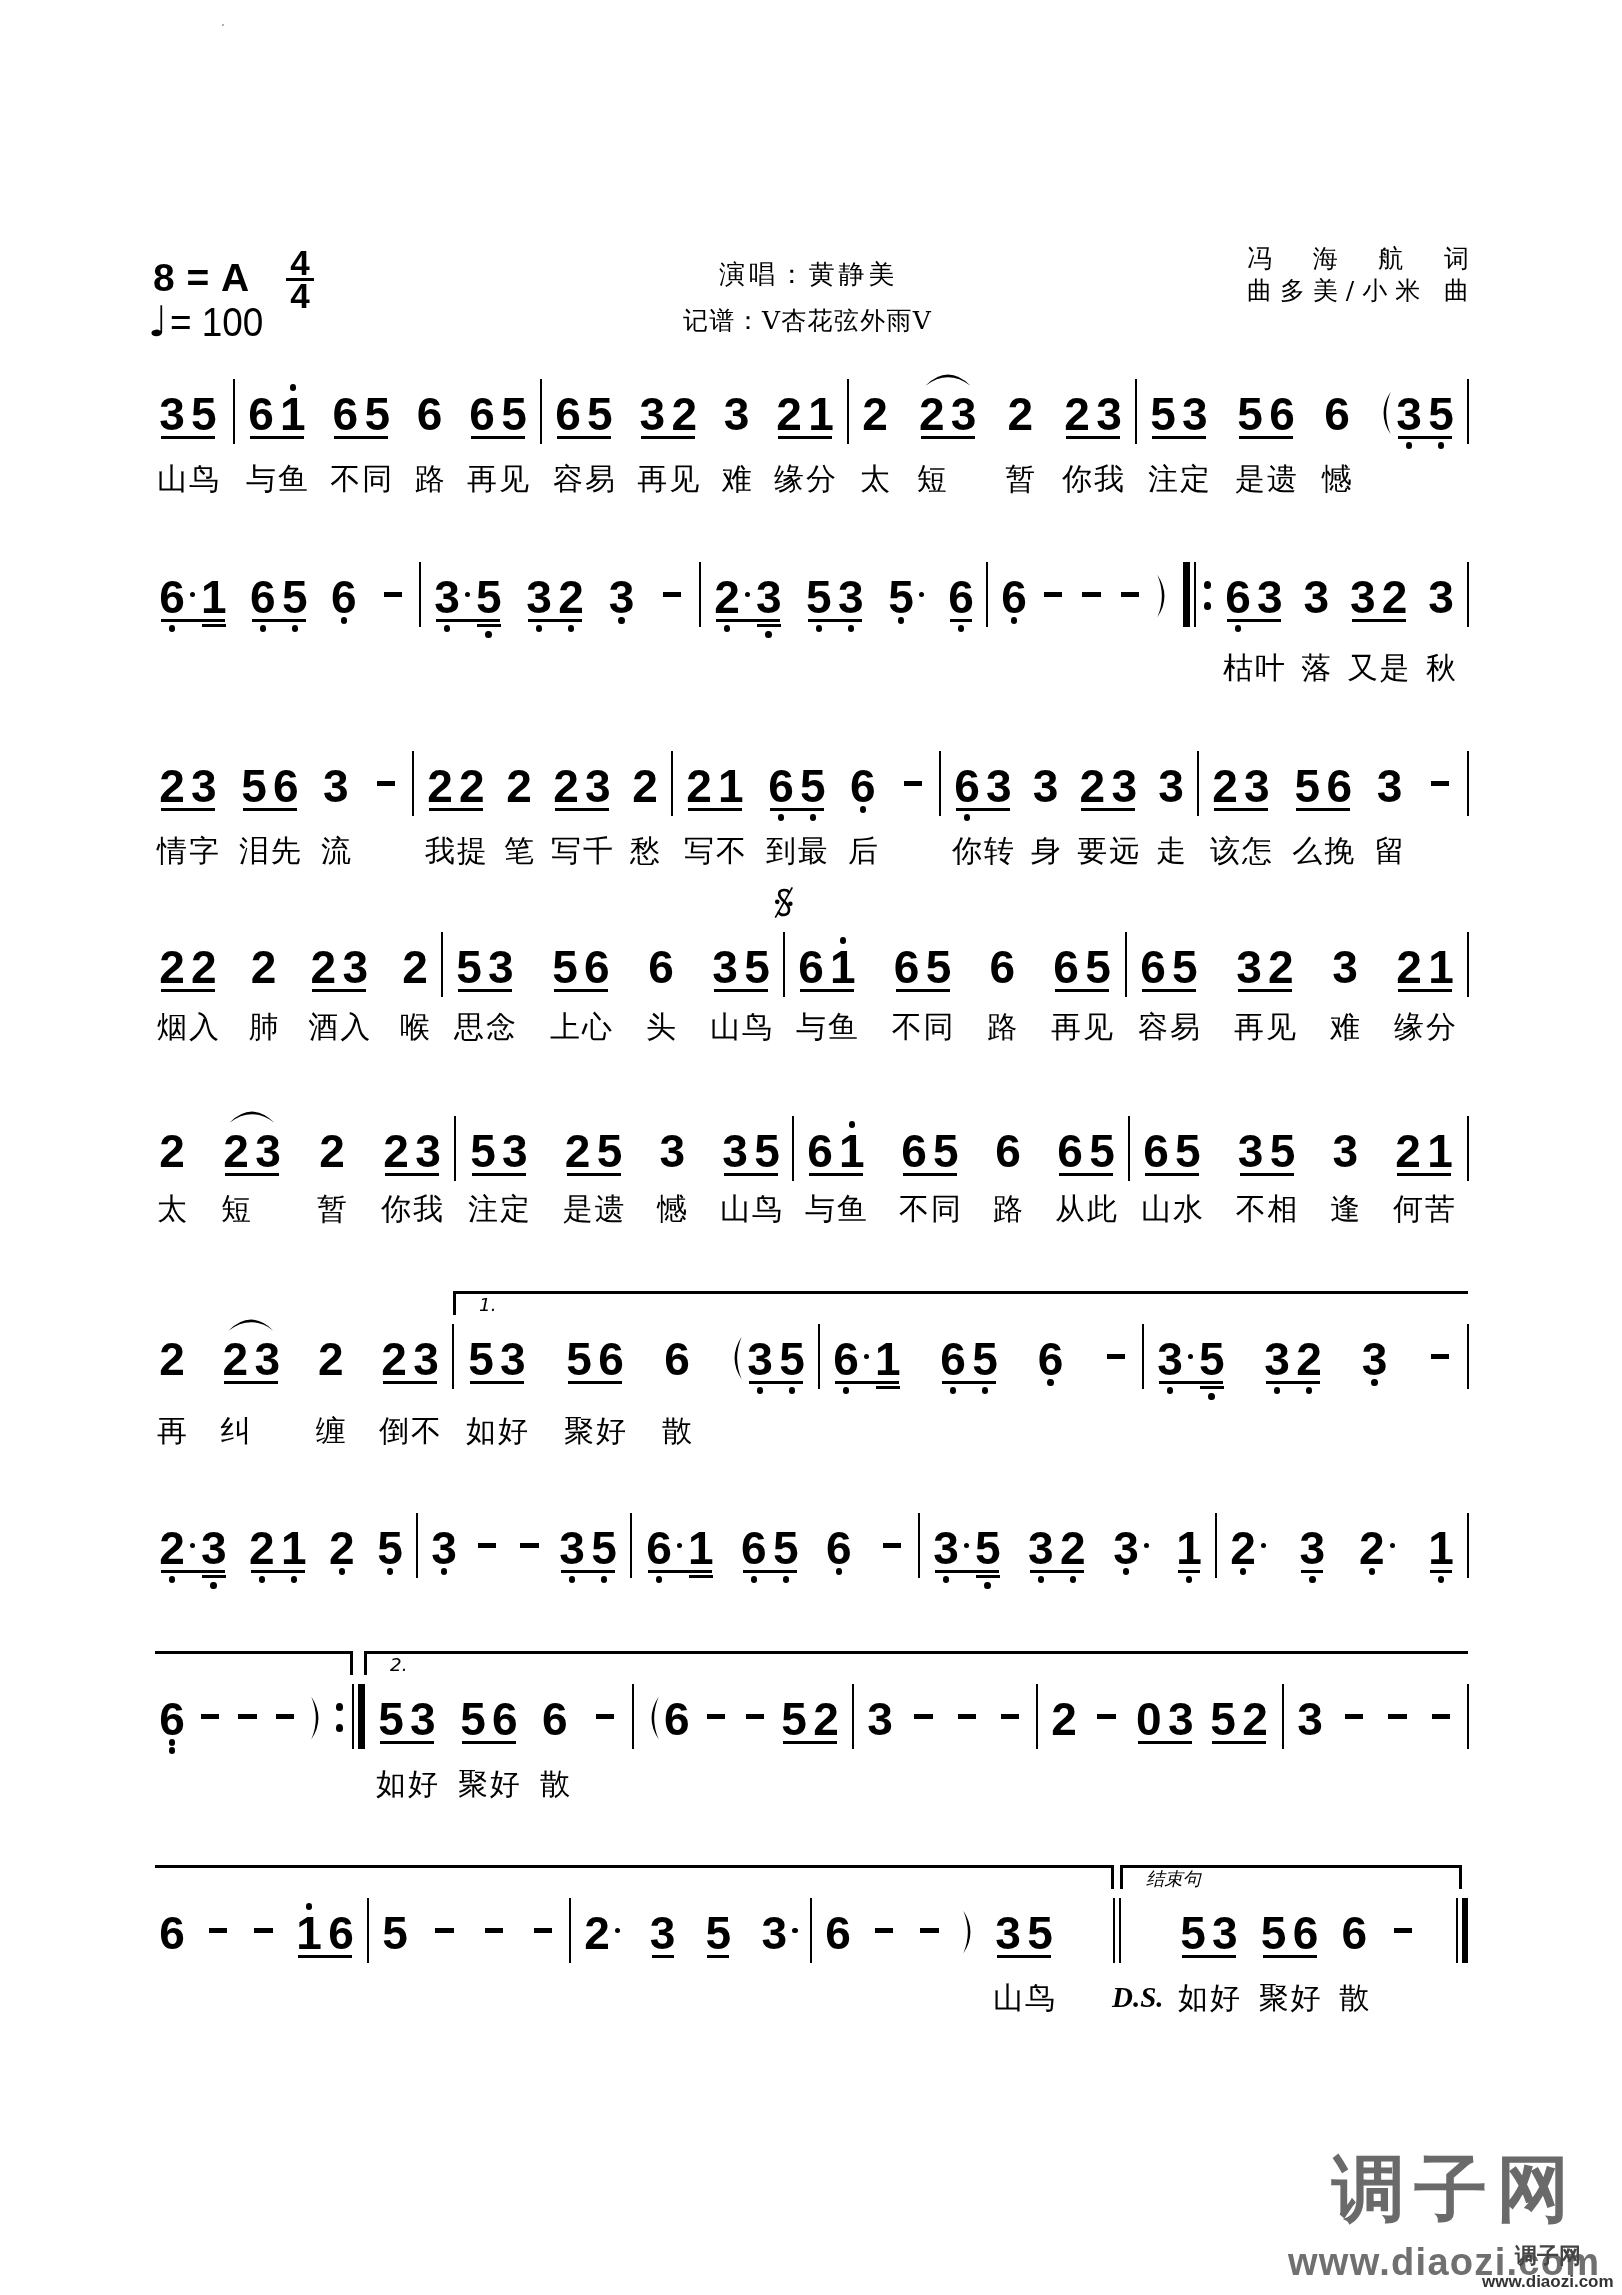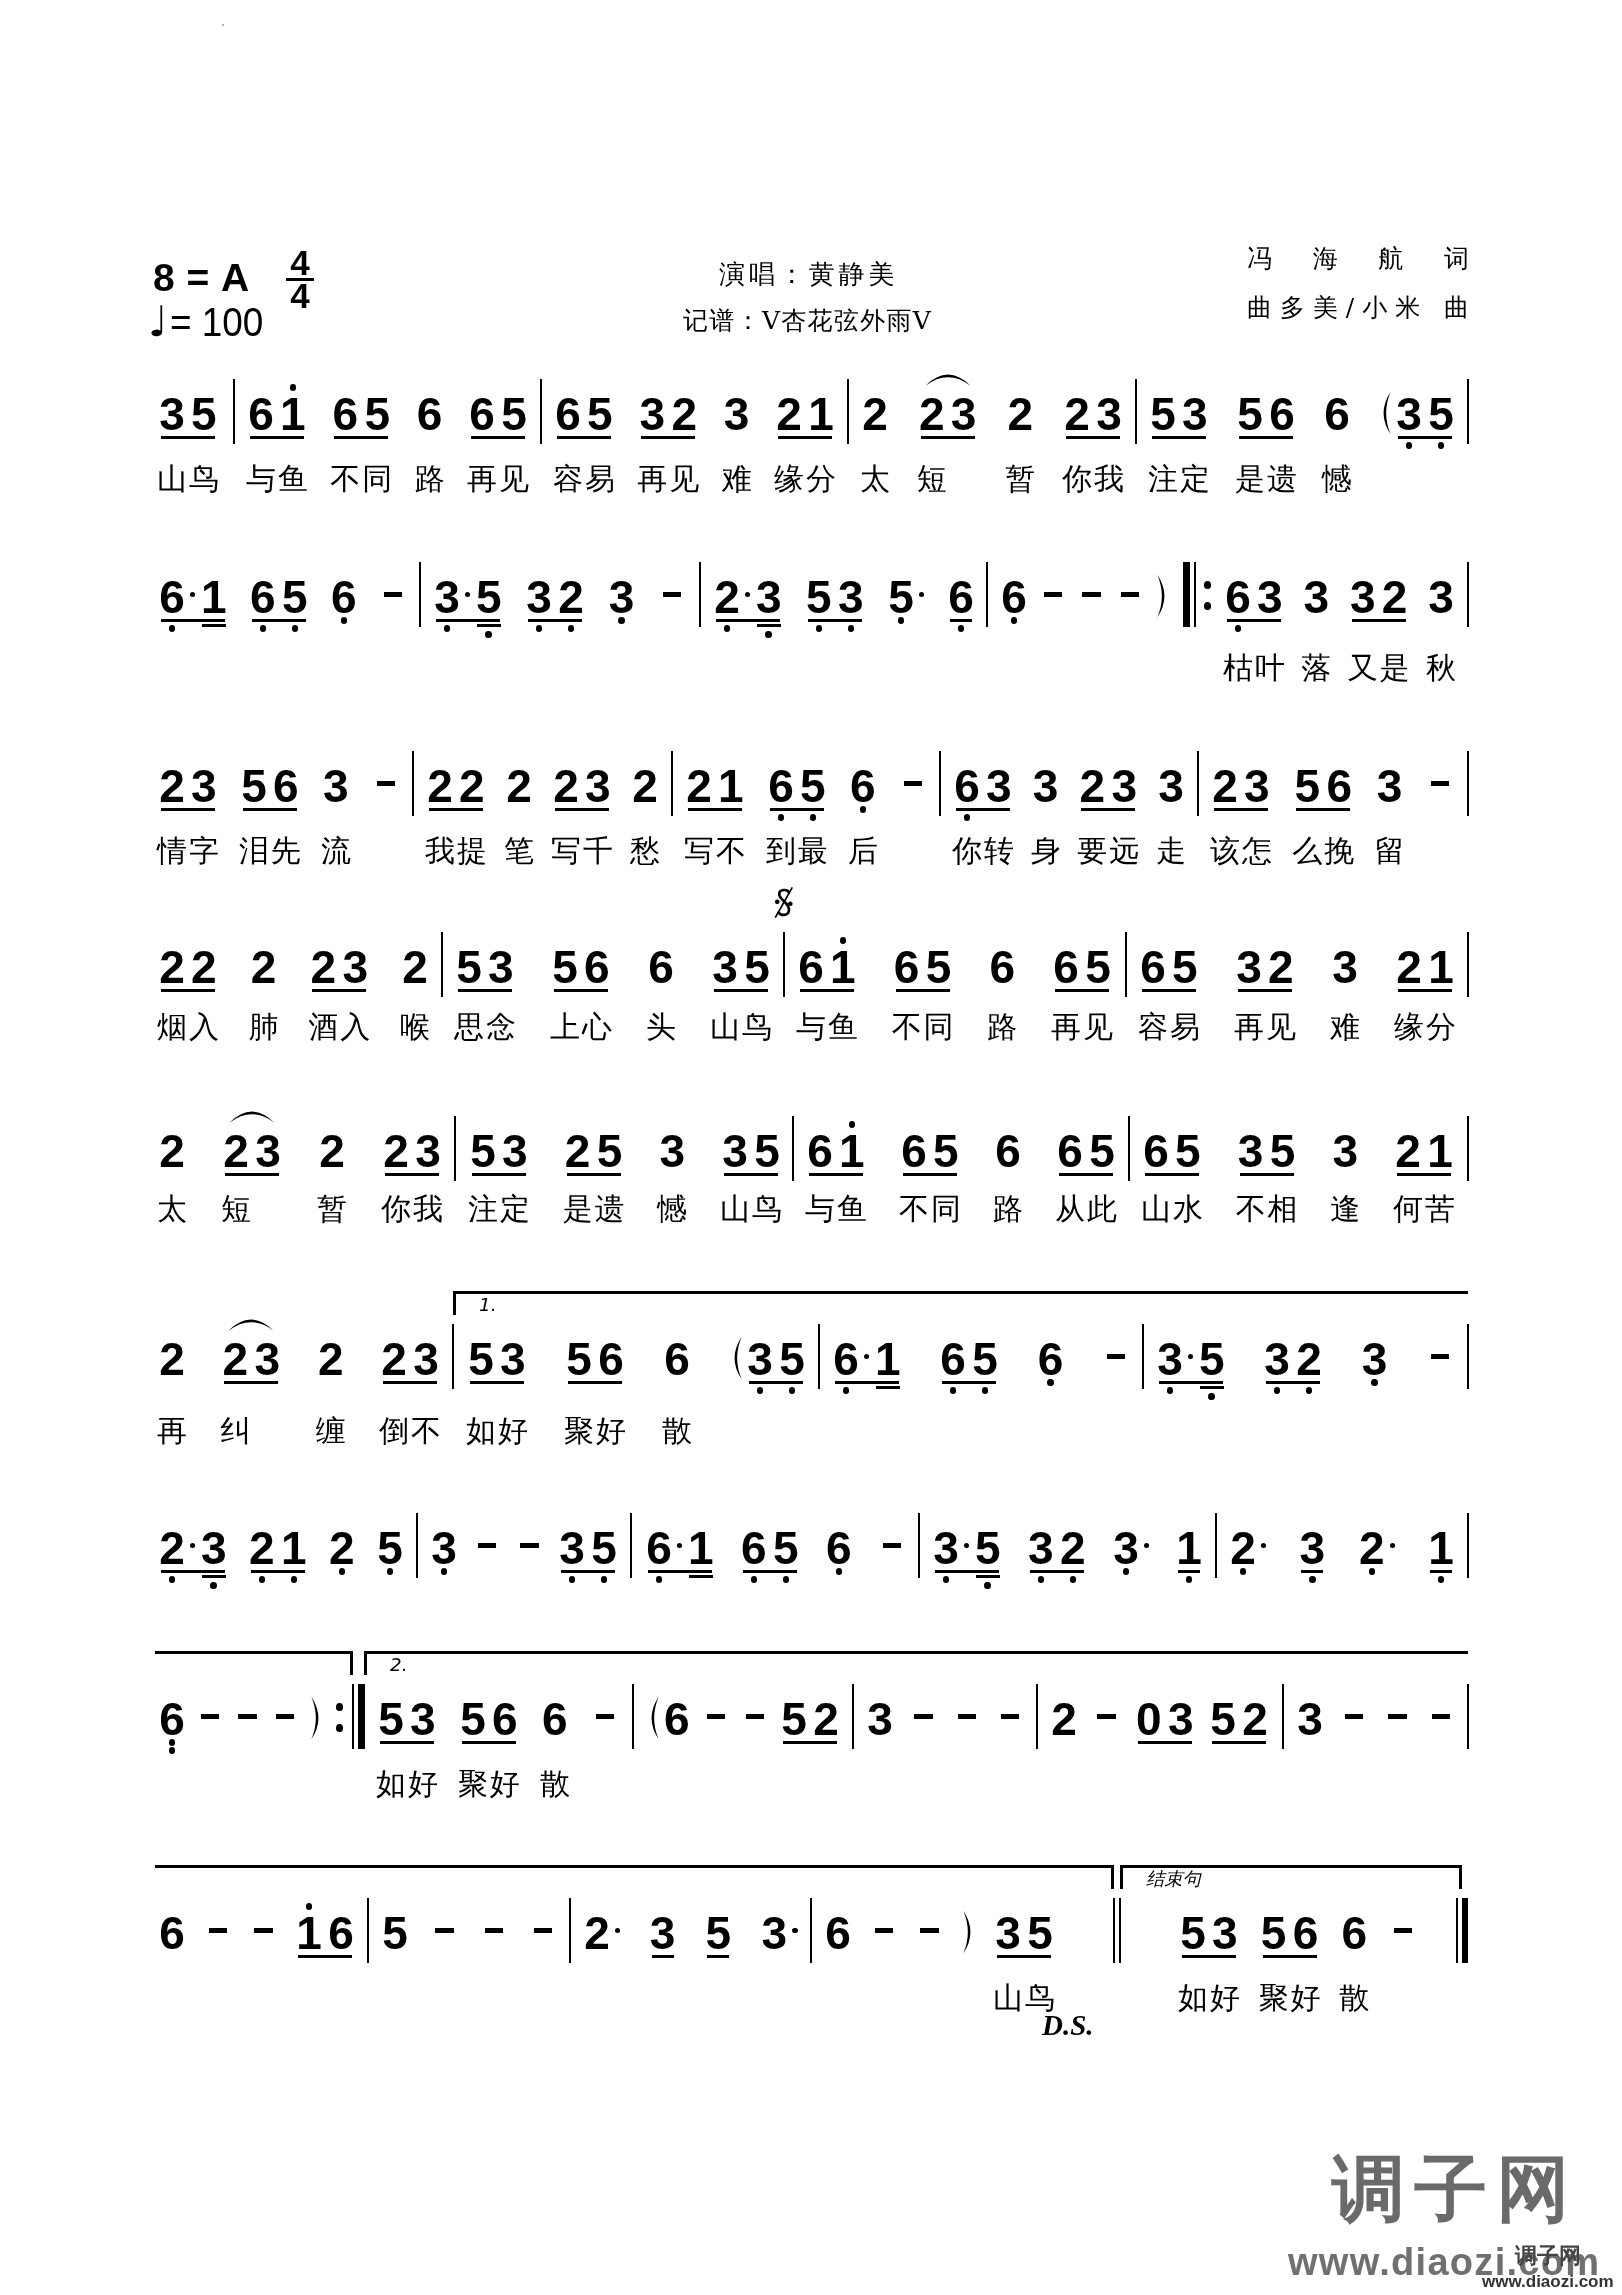--- a/index.html
+++ b/index.html
@@ -11,21 +11,21 @@
 .timesig{left:283px;top:248px;width:34px;text-align:center;font:bold 35px/30px "Liberation Sans",sans-serif;}
 .timesig .rule{height:2.6px;background:#000;margin:0 2.6px;}
 .tempo{left:148px;top:301px;white-space:nowrap;}
 .tempo .q{display:inline-block;vertical-align:top;font:42px/42px "DejaVu Sans",sans-serif;}
 .tempo .q::before{content:"\2669";}
 .tempo .bpm{display:inline-block;vertical-align:top;font:41px/42px "Liberation Sans",sans-serif;margin-left:2.6px;transform:scaleX(0.9);transform-origin:left;}
 .singer{left:719px;top:260px;font-size:26px;line-height:29px;letter-spacing:3.9px;font-family:"DejaVu Serif",serif;white-space:nowrap;}
 .transcriber{left:683px;top:306px;font-size:25px;line-height:29px;letter-spacing:1.3px;font-family:"DejaVu Serif",serif;white-space:nowrap;}
 .lyricist,.composer{left:1247px;width:222px;font-size:25px;line-height:27.5px;text-align:justify;text-align-last:justify;font-family:"DejaVu Serif",serif;white-space:nowrap;}
 .lyricist{top:245px;}
-.composer{top:294px;}
+.composer{top:277px;}
 .wm-logo{left:1332px;top:2149px;font-size:73px;line-height:79px;font-weight:bold;color:#6a6a6a;letter-spacing:9.2px;white-space:nowrap;}
 .wm-url{left:1288px;top:2241px;font:bold 38px/42px "Liberation Sans",sans-serif;color:#707070;letter-spacing:1.3px;white-space:nowrap;}
 .wm-small-logo{left:1515px;top:2244px;font-size:22px;line-height:23.6px;font-weight:bold;color:#444;white-space:nowrap;}
 .wm-small-url{left:1482px;top:2273px;font:bold 17px/18.3px "Liberation Sans",sans-serif;color:#333;white-space:nowrap;}
 
 #score{position:absolute;left:0;top:0;width:1623px;height:2295px;}
 .line{position:absolute;left:0;width:1623px;height:65px;}
 .measure{position:absolute;top:0;height:65px;display:flex;justify-content:space-between;align-items:flex-start;}
 .measure>*{flex-shrink:0;}
 .group,.gwrap{position:relative;display:flex;gap:5.9px;height:65px;}
@@ -1699,21 +1699,21 @@
         <div class="volta">
           <div class="blk" style="left: 155px; top: -33px; width: 959px; height: 2.6px;"></div>
           <div class="blk" style="left: 1111px; top: -33px; width: 2.6px; height: 23.6px;"></div>
         </div>
         <div class="volta">
           <div class="blk" style="left: 1120px; top: -33px; width: 341px; height: 2.6px;"></div>
           <div class="blk" style="left: 1120px; top: -33px; width: 2.6px; height: 23.6px;"></div>
           <div class="blk" style="left: 1459px; top: -33px; width: 2.6px; height: 23.6px;"></div>
           <span class="volta-label" style="left: 1146px;">结束句</span>
         </div>
-        <span class="ds" style="left: 1042px; margin-top: 28px;">D.S.</span>
+        <span class="ds" style="left: 1112px;">D.S.</span>
       </div>
     </div>
 
   <div class="abs wm-logo">调子网</div>
   <div class="abs wm-url">www.diaozi.com</div>
   <div class="abs wm-small-logo">调子网</div>
   <div class="abs wm-small-url">www.diaozi.com</div>
 </div>
 
 

